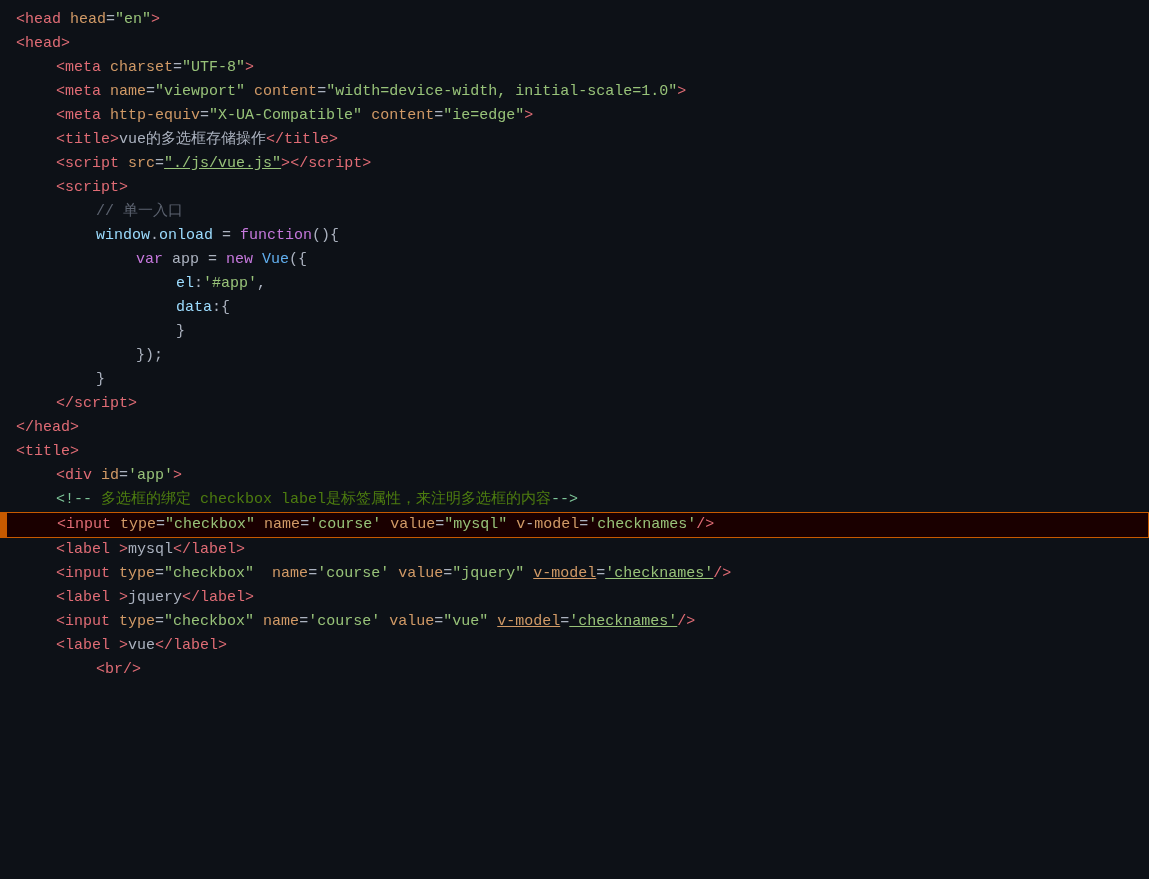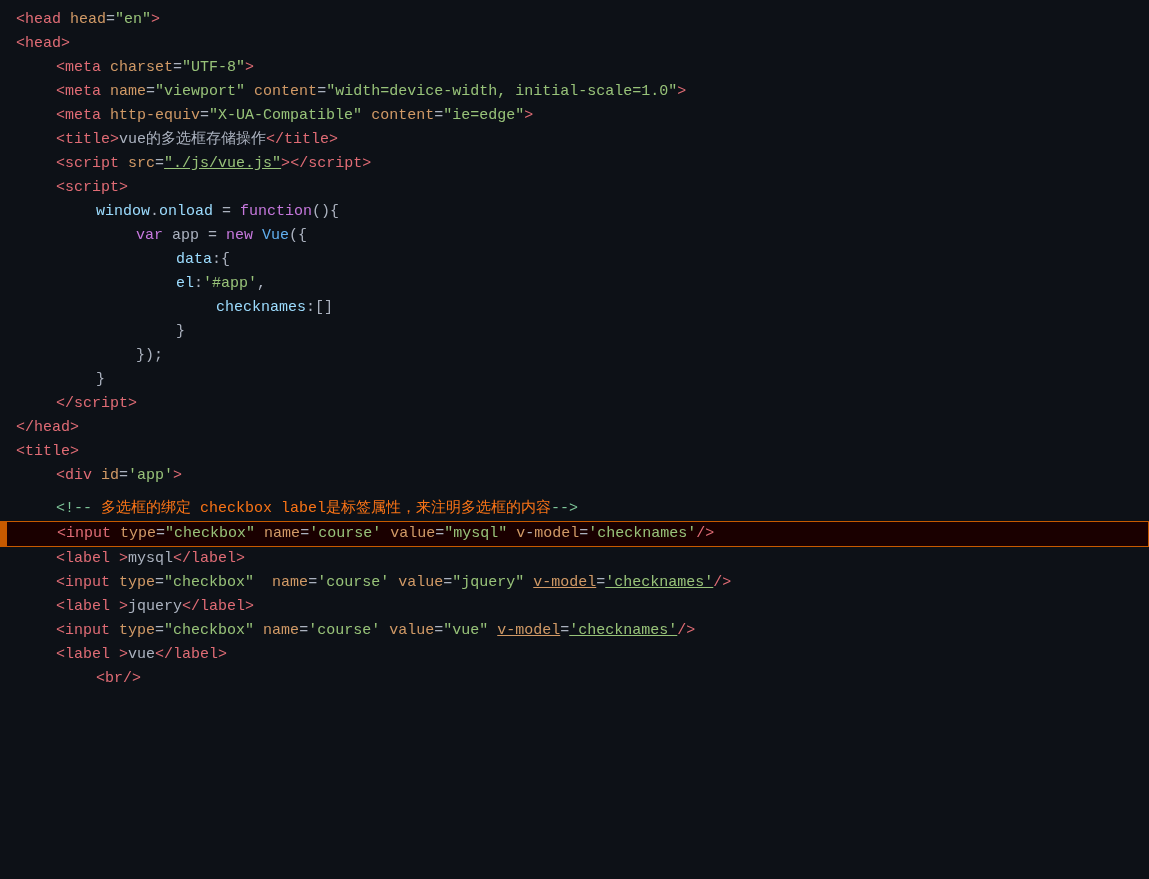--- a/index.html
+++ b/index.html
@@ -44,34 +44,34 @@
 
 <div class="code-container">
     <div class="code-line"><span style="color: rgb(224, 108, 117);">&lt;</span><span style="color: rgb(224, 108, 117);">head</span><span style="color: rgb(171, 178, 191);"> </span><span style="color: rgb(209, 154, 102);">head</span><span style="color: rgb(171, 178, 191);">=</span><span style="color: rgb(152, 195, 121);">"en"</span><span style="color: rgb(224, 108, 117);">&gt;</span></div>
     <div class="code-line"><span style="color: rgb(224, 108, 117);">&lt;</span><span style="color: rgb(224, 108, 117);">head</span><span style="color: rgb(224, 108, 117);">&gt;</span></div>
     <div class="code-line"><span style="display: inline-block; width: 40px;">&nbsp;</span><span style="color: rgb(224, 108, 117);">&lt;</span><span style="color: rgb(224, 108, 117);">meta</span><span style="color: rgb(171, 178, 191);"> </span><span style="color: rgb(209, 154, 102);">charset</span><span style="color: rgb(171, 178, 191);">=</span><span style="color: rgb(152, 195, 121);">"UTF-8"</span><span style="color: rgb(224, 108, 117);">&gt;</span></div>
     <div class="code-line"><span style="display: inline-block; width: 40px;">&nbsp;</span><span style="color: rgb(224, 108, 117);">&lt;</span><span style="color: rgb(224, 108, 117);">meta</span><span style="color: rgb(171, 178, 191);"> </span><span style="color: rgb(209, 154, 102);">name</span><span style="color: rgb(171, 178, 191);">=</span><span style="color: rgb(152, 195, 121);">"viewport"</span><span style="color: rgb(171, 178, 191);"> </span><span style="color: rgb(209, 154, 102);">content</span><span style="color: rgb(171, 178, 191);">=</span><span style="color: rgb(152, 195, 121);">"width=device-width, initial-scale=1.0"</span><span style="color: rgb(224, 108, 117);">&gt;</span></div>
     <div class="code-line"><span style="display: inline-block; width: 40px;">&nbsp;</span><span style="color: rgb(224, 108, 117);">&lt;</span><span style="color: rgb(224, 108, 117);">meta</span><span style="color: rgb(171, 178, 191);"> </span><span style="color: rgb(209, 154, 102);">http-equiv</span><span style="color: rgb(171, 178, 191);">=</span><span style="color: rgb(152, 195, 121);">"X-UA-Compatible"</span><span style="color: rgb(171, 178, 191);"> </span><span style="color: rgb(209, 154, 102);">content</span><span style="color: rgb(171, 178, 191);">=</span><span style="color: rgb(152, 195, 121);">"ie=edge"</span><span style="color: rgb(224, 108, 117);">&gt;</span></div>
     <div class="code-line"><span style="display: inline-block; width: 40px;">&nbsp;</span><span style="color: rgb(224, 108, 117);">&lt;</span><span style="color: rgb(224, 108, 117);">title</span><span style="color: rgb(224, 108, 117);">&gt;</span><span style="color: rgb(171, 178, 191);">vue的多选框存储操作</span><span style="color: rgb(224, 108, 117);">&lt;/</span><span style="color: rgb(224, 108, 117);">title</span><span style="color: rgb(224, 108, 117);">&gt;</span></div>
     <div class="code-line"><span style="display: inline-block; width: 40px;">&nbsp;</span><span style="color: rgb(224, 108, 117);">&lt;</span><span style="color: rgb(224, 108, 117);">script</span><span style="color: rgb(171, 178, 191);"> </span><span style="color: rgb(209, 154, 102);">src</span><span style="color: rgb(171, 178, 191);">=</span><span style="color: rgb(152, 195, 121); text-decoration: underline rgb(152, 195, 121);">"./js/vue.js"</span><span style="color: rgb(224, 108, 117);">&gt;</span><span style="color: rgb(224, 108, 117);">&lt;/</span><span style="color: rgb(224, 108, 117);">script</span><span style="color: rgb(224, 108, 117);">&gt;</span></div>
     <div class="code-line"><span style="display: inline-block; width: 40px;">&nbsp;</span><span style="color: rgb(224, 108, 117);">&lt;</span><span style="color: rgb(224, 108, 117);">script</span><span style="color: rgb(224, 108, 117);">&gt;</span></div>
+    <div class="code-line"><span style="display: inline-block; width: 80px;">&nbsp;</span><span style="color: rgb(92, 99, 112);">// 单一入口</span></div>
     <div class="code-line"><span style="display: inline-block; width: 80px;">&nbsp;</span><span style="color: rgb(156, 220, 254);">window</span><span style="color: rgb(171, 178, 191);">.</span><span style="color: rgb(156, 220, 254);">onload</span><span style="color: rgb(171, 178, 191);"> = </span><span style="color: rgb(198, 120, 221);">function</span><span style="color: rgb(171, 178, 191);">(){</span></div>
     <div class="code-line"><span style="display: inline-block; width: 120px;">&nbsp;</span><span style="color: rgb(198, 120, 221);">var</span><span style="color: rgb(171, 178, 191);"> app = </span><span style="color: rgb(198, 120, 221);">new</span><span style="color: rgb(171, 178, 191);"> </span><span style="color: rgb(97, 175, 239);">Vue</span><span style="color: rgb(171, 178, 191);">({</span></div>
+    <div class="code-line"><span style="display: inline-block; width: 160px;">&nbsp;</span><span style="color: rgb(156, 220, 254);">el</span><span style="color: rgb(171, 178, 191);">:</span><span style="color: rgb(152, 195, 121);">'#app'</span><span style="color: rgb(171, 178, 191);">,</span></div>
     <div class="code-line"><span style="display: inline-block; width: 160px;">&nbsp;</span><span style="color: rgb(156, 220, 254);">data</span><span style="color: rgb(171, 178, 191);">:{</span></div>
-    <div class="code-line"><span style="display: inline-block; width: 160px;">&nbsp;</span><span style="color: rgb(156, 220, 254);">el</span><span style="color: rgb(171, 178, 191);">:</span><span style="color: rgb(152, 195, 121);">'#app'</span><span style="color: rgb(171, 178, 191);">,</span></div>
-    <div class="code-line"><span style="display: inline-block; width: 200px;">&nbsp;</span><span style="color: rgb(156, 220, 254);">checknames</span><span style="color: rgb(171, 178, 191);">:[]</span></div>
     <div class="code-line"><span style="display: inline-block; width: 160px;">&nbsp;</span><span style="color: rgb(171, 178, 191);">}</span></div>
     <div class="code-line"><span style="display: inline-block; width: 120px;">&nbsp;</span><span style="color: rgb(171, 178, 191);">});</span></div>
     <div class="code-line"><span style="display: inline-block; width: 80px;">&nbsp;</span><span style="color: rgb(171, 178, 191);">}</span></div>
     <div class="code-line"></div>
     <div class="code-line"><span style="display: inline-block; width: 40px;">&nbsp;</span><span style="color: rgb(224, 108, 117);">&lt;/</span><span style="color: rgb(224, 108, 117);">script</span><span style="color: rgb(224, 108, 117);">&gt;</span></div>
     <div class="code-line"><span style="color: rgb(224, 108, 117);">&lt;/</span><span style="color: rgb(224, 108, 117);">head</span><span style="color: rgb(224, 108, 117);">&gt;</span></div>
     <div class="code-line"><span style="color: rgb(224, 108, 117);">&lt;</span><span style="color: rgb(224, 108, 117);">title</span><span style="color: rgb(224, 108, 117);">&gt;</span></div>
     <div class="code-line"><span style="display: inline-block; width: 40px;">&nbsp;</span><span style="color: rgb(224, 108, 117);">&lt;</span><span style="color: rgb(224, 108, 117);">div</span><span style="color: rgb(171, 178, 191);"> </span><span style="color: rgb(209, 154, 102);">id</span><span style="color: rgb(171, 178, 191);">=</span><span style="color: rgb(152, 195, 121);">'app'</span><span style="color: rgb(224, 108, 117);">&gt;</span></div>
-    <div class="code-line"><span style="display: inline-block; width: 40px;">&nbsp;</span><span style="color: rgb(126, 198, 153);">&lt;!-- </span><span style="color: #f97316; margin-top: 9px;">多选框的绑定 checkbox label是标签属性，来注明多选框的内容</span><span style="color: rgb(126, 198, 153);">--&gt;</span></div>
+    <div class="code-line"><span style="display: inline-block; width: 40px;">&nbsp;</span><span style="color: rgb(126, 198, 153);">&lt;!-- </span><span style="color: #4d7c0f;">多选框的绑定 checkbox label是标签属性，来注明多选框的内容</span><span style="color: rgb(126, 198, 153);">--&gt;</span></div>
     <div class="code-line highlighted"><span class="gutter"></span><span style="display: inline-block; width: 40px;">&nbsp;</span><span style="color: rgb(224, 108, 117);">&lt;</span><span style="color: rgb(224, 108, 117);">input</span><span style="color: rgb(171, 178, 191);"> </span><span style="color: rgb(209, 154, 102);">type</span><span style="color: rgb(171, 178, 191);">=</span><span style="color: rgb(152, 195, 121);">"checkbox"</span><span style="color: rgb(171, 178, 191);"> </span><span style="color: rgb(209, 154, 102);">name</span><span style="color: rgb(171, 178, 191);">=</span><span style="color: rgb(152, 195, 121);">'course'</span><span style="color: rgb(171, 178, 191);"> </span><span style="color: rgb(209, 154, 102);">value</span><span style="color: rgb(171, 178, 191);">=</span><span style="color: rgb(152, 195, 121);">"mysql"</span><span style="color: rgb(171, 178, 191);"> </span><span style="color: rgb(209, 154, 102);">v</span><span style="color: rgb(171, 178, 191);">-</span><span style="color: rgb(209, 154, 102);">model</span><span style="color: rgb(171, 178, 191);">=</span><span style="color: rgb(152, 195, 121);">'checknames'</span><span style="color: rgb(224, 108, 117);">/&gt;</span></div>
     <div class="code-line"><span style="display: inline-block; width: 40px;">&nbsp;</span><span style="color: rgb(224, 108, 117);">&lt;</span><span style="color: rgb(224, 108, 117);">label</span><span style="color: rgb(224, 108, 117);"> &gt;</span><span style="color: rgb(171, 178, 191);">mysql</span><span style="color: rgb(224, 108, 117);">&lt;/</span><span style="color: rgb(224, 108, 117);">label</span><span style="color: rgb(224, 108, 117);">&gt;</span></div>
     <div class="code-line"><span style="display: inline-block; width: 40px;">&nbsp;</span><span style="color: rgb(224, 108, 117);">&lt;</span><span style="color: rgb(224, 108, 117);">input</span><span style="color: rgb(171, 178, 191);"> </span><span style="color: rgb(209, 154, 102);">type</span><span style="color: rgb(171, 178, 191);">=</span><span style="color: rgb(152, 195, 121);">"checkbox"</span><span style="color: rgb(171, 178, 191);">  </span><span style="color: rgb(209, 154, 102);">name</span><span style="color: rgb(171, 178, 191);">=</span><span style="color: rgb(152, 195, 121);">'course'</span><span style="color: rgb(171, 178, 191);"> </span><span style="color: rgb(209, 154, 102);">value</span><span style="color: rgb(171, 178, 191);">=</span><span style="color: rgb(152, 195, 121);">"jquery"</span><span style="color: rgb(171, 178, 191);"> </span><span style="color: rgb(209, 154, 102); text-decoration: underline rgb(209, 154, 102);">v-model</span><span style="color: rgb(171, 178, 191);">=</span><span style="color: rgb(152, 195, 121); text-decoration: underline rgb(152, 195, 121);">'checknames'</span><span style="color: rgb(224, 108, 117);">/&gt;</span></div>
     <div class="code-line"><span style="display: inline-block; width: 40px;">&nbsp;</span><span style="color: rgb(224, 108, 117);">&lt;</span><span style="color: rgb(224, 108, 117);">label</span><span style="color: rgb(224, 108, 117);"> &gt;</span><span style="color: rgb(171, 178, 191);">jquery</span><span style="color: rgb(224, 108, 117);">&lt;/</span><span style="color: rgb(224, 108, 117);">label</span><span style="color: rgb(224, 108, 117);">&gt;</span></div>
     <div class="code-line"><span style="display: inline-block; width: 40px;">&nbsp;</span><span style="color: rgb(224, 108, 117);">&lt;</span><span style="color: rgb(224, 108, 117);">input</span><span style="color: rgb(171, 178, 191);"> </span><span style="color: rgb(209, 154, 102);">type</span><span style="color: rgb(171, 178, 191);">=</span><span style="color: rgb(152, 195, 121);">"checkbox"</span><span style="color: rgb(171, 178, 191);"> </span><span style="color: rgb(209, 154, 102);">name</span><span style="color: rgb(171, 178, 191);">=</span><span style="color: rgb(152, 195, 121);">'course'</span><span style="color: rgb(171, 178, 191);"> </span><span style="color: rgb(209, 154, 102);">value</span><span style="color: rgb(171, 178, 191);">=</span><span style="color: rgb(152, 195, 121);">"vue"</span><span style="color: rgb(171, 178, 191);"> </span><span style="color: rgb(209, 154, 102); text-decoration: underline rgb(209, 154, 102);">v-model</span><span style="color: rgb(171, 178, 191);">=</span><span style="color: rgb(152, 195, 121); text-decoration: underline rgb(152, 195, 121);">'checknames'</span><span style="color: rgb(224, 108, 117);">/&gt;</span></div>
     <div class="code-line"><span style="display: inline-block; width: 40px;">&nbsp;</span><span style="color: rgb(224, 108, 117);">&lt;</span><span style="color: rgb(224, 108, 117);">label</span><span style="color: rgb(224, 108, 117);"> &gt;</span><span style="color: rgb(171, 178, 191);">vue</span><span style="color: rgb(224, 108, 117);">&lt;/</span><span style="color: rgb(224, 108, 117);">label</span><span style="color: rgb(224, 108, 117);">&gt;</span></div>
     <div class="code-line"><span style="display: inline-block; width: 80px;">&nbsp;</span><span style="color: rgb(224, 108, 117);">&lt;</span><span style="color: rgb(224, 108, 117);">br</span><span style="color: rgb(224, 108, 117);">/&gt;</span></div>
   </div>
 
 </body></html>

